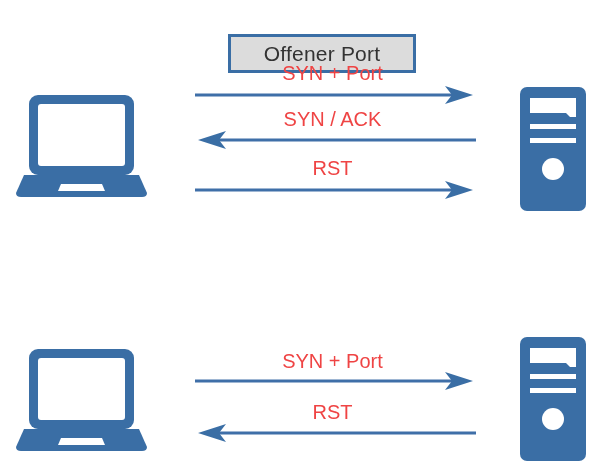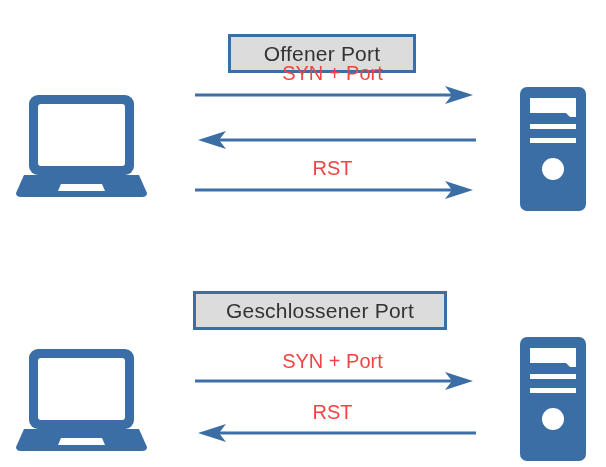--- a/index.html
+++ b/index.html
@@ -73,36 +73,36 @@
   </div>
 
   <div class="flow-label" style="left:195px; top:62px; width:275px;">SYN + Port</div>
   <div class="flow" style="left:195px; top:86px; width:280px; height:20px;">
     <svg width="280" height="20" viewBox="0 0 280 20">
       <line x1="0" y1="9" x2="258" y2="9" stroke="#3f6fa8" stroke-width="3"></line>
       <path d="M250 0 L278 9 L250 18 L257 9 Z" fill="#3a6ea5"></path>
     </svg>
   </div>
 
+  <div class="flow-label" style="left:195px; top:108px; width:275px;">SYN / ACK</div>
   <div class="flow" style="left:192px; top:131px; width:284px; height:20px;">
     <svg width="284" height="20" viewBox="0 0 284 20">
       <line x1="26" y1="9" x2="284" y2="9" stroke="#3f6fa8" stroke-width="3"></line>
       <path d="M34 0 L6 9 L34 18 L27 9 Z" fill="#3a6ea5"></path>
     </svg>
   </div>
 
   <div class="flow-label" style="left:195px; top:157px; width:275px;">RST</div>
   <div class="flow" style="left:195px; top:181px; width:280px; height:20px;">
     <svg width="280" height="20" viewBox="0 0 280 20">
       <line x1="0" y1="9" x2="258" y2="9" stroke="#3f6fa8" stroke-width="3"></line>
       <path d="M250 0 L278 9 L250 18 L257 9 Z" fill="#3a6ea5"></path>
     </svg>
   </div>
 
-  <div class="section-label" style="left:193px; top:291px; width:254px; height:39px;">Geschlossener Port</div>
 
   <div class="node" style="left:16px; top:346px;">
     <svg width="131" height="110" viewBox="0 0 131 110">
       <rect x="13" y="3" width="105" height="80" rx="9" ry="9" fill="#3a6ea5"></rect>
       <rect x="22" y="12" width="87" height="62" rx="3" ry="3" fill="#ffffff"></rect>
       <path d="M8 83 L123 83 L131 101 Q131 105 126 105 L5 105 Q0 105 0 101 Z" fill="#3a6ea5"></path>
       <path d="M45 92 L86 92 L89 99 L42 99 Z" fill="#ffffff"></path>
     </svg>
   </div>
 

